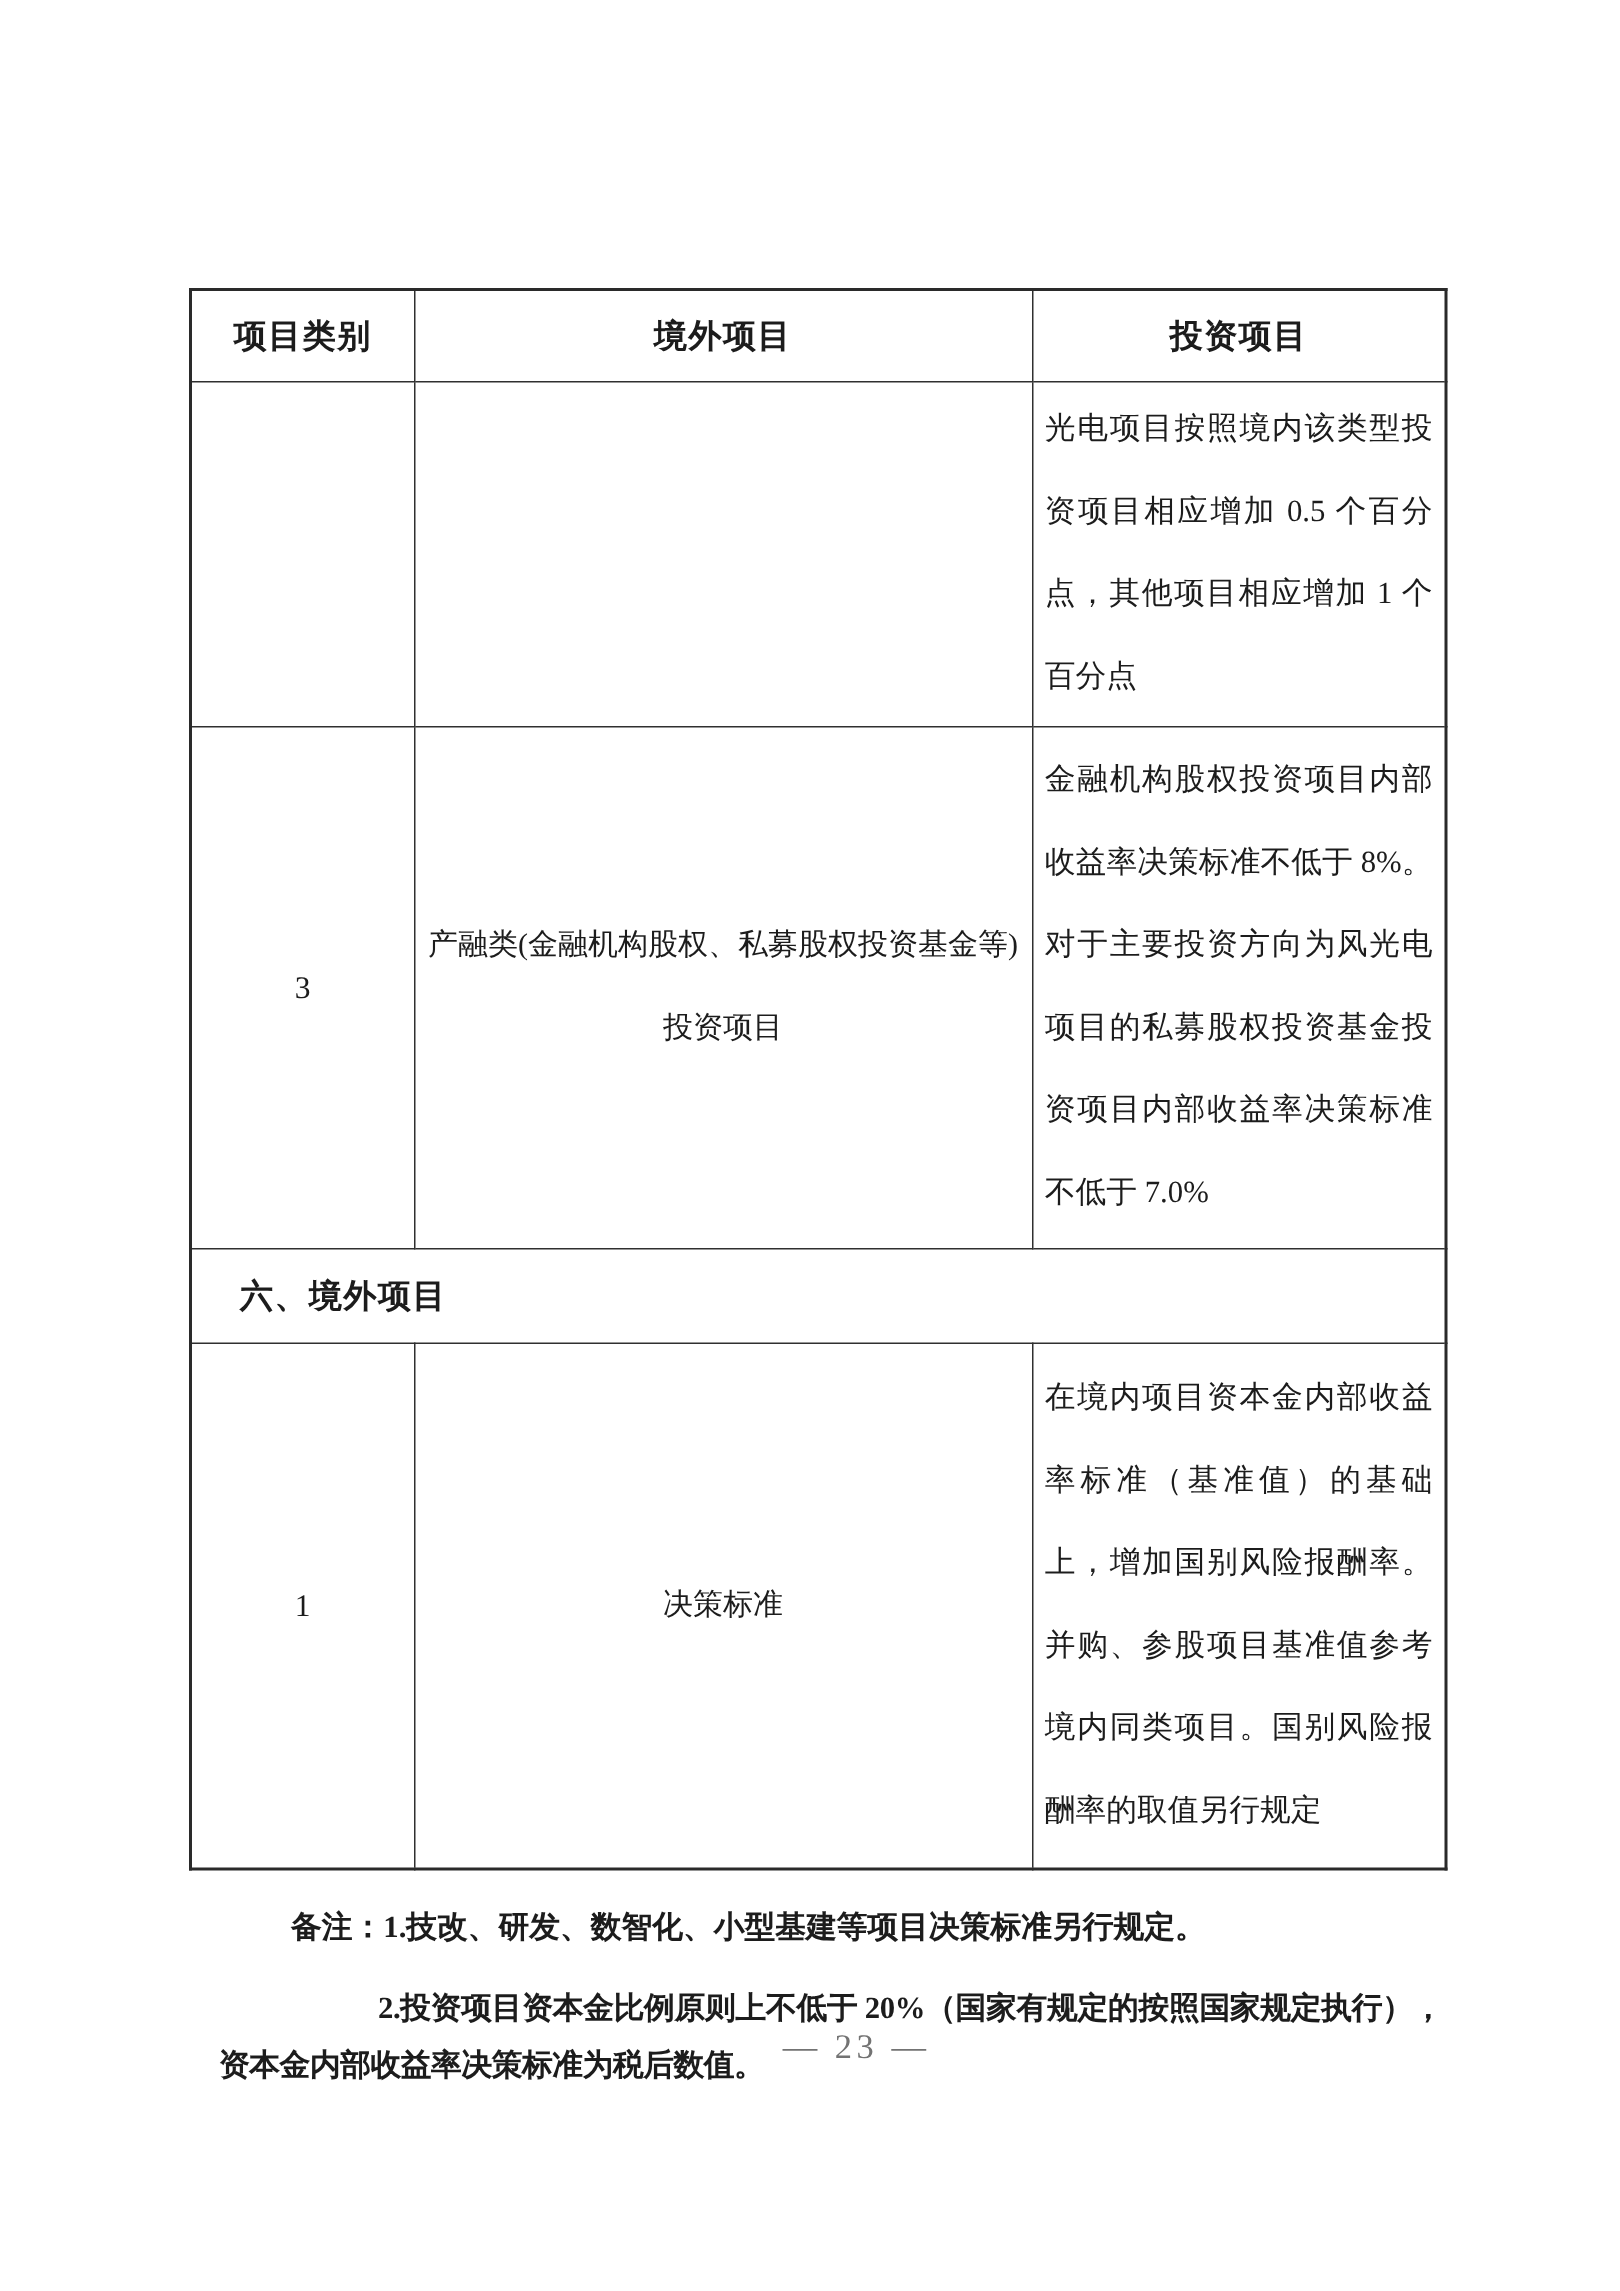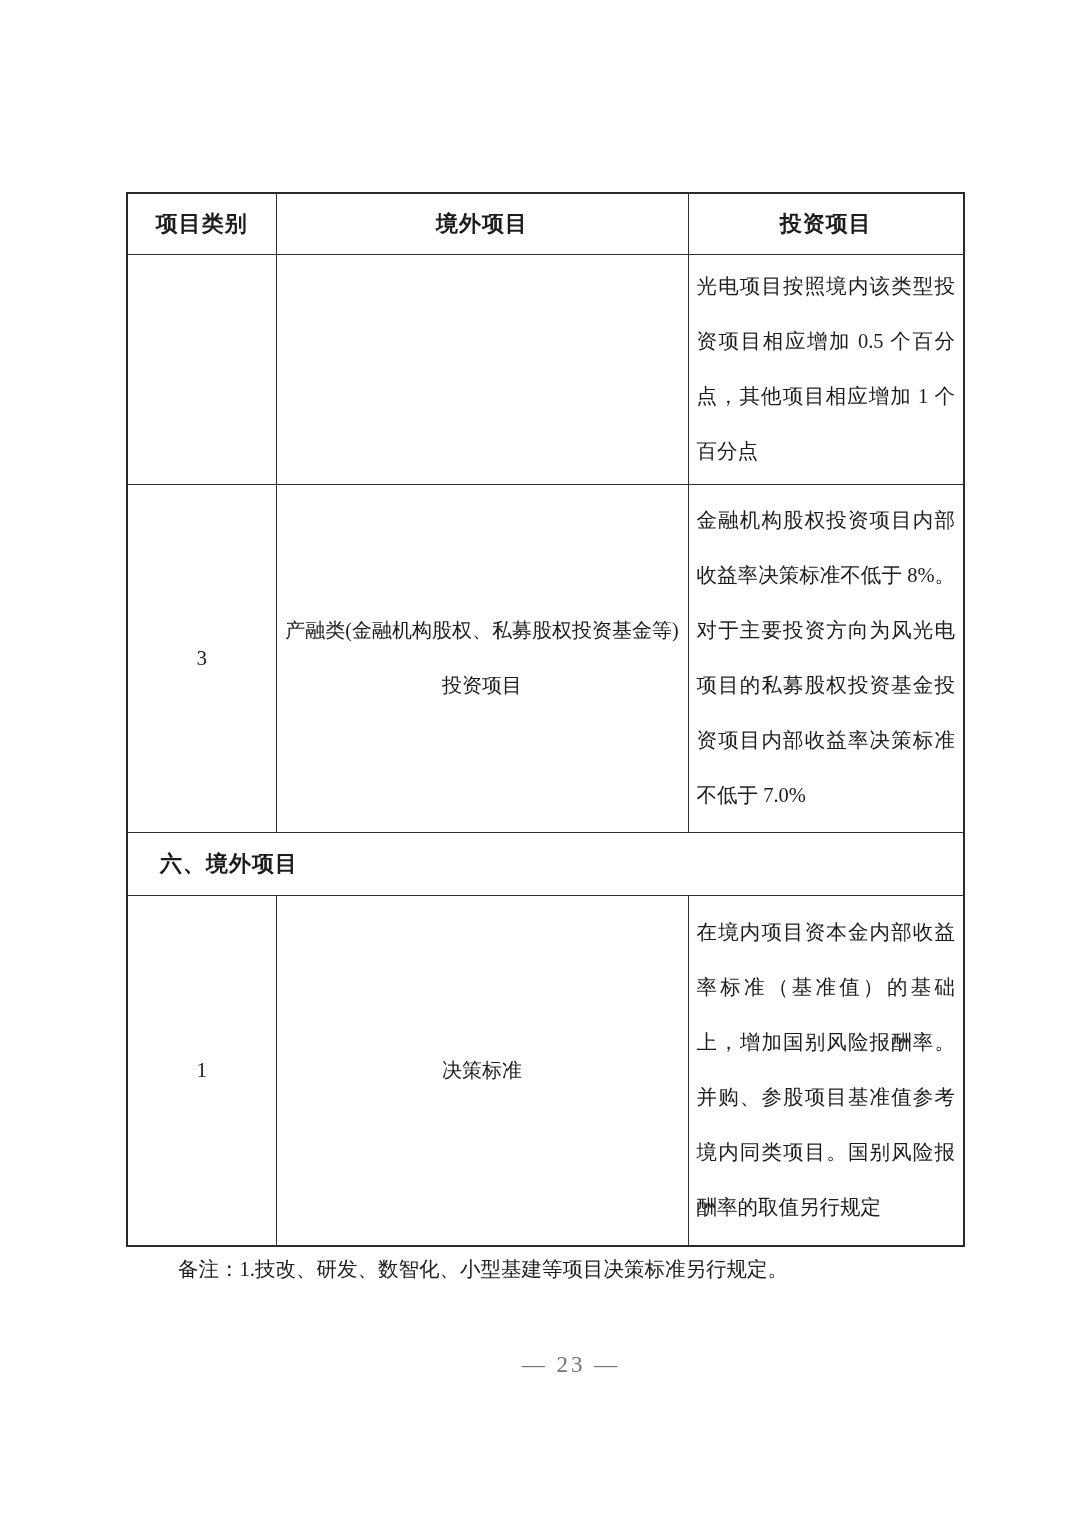--- a/index.html
+++ b/index.html
@@ -65,21 +65,21 @@
   }
   .notes {
     position: absolute;
     left: 130px;
     top: 1250px;
     width: 848px;
     font-size: 20.5px;
     line-height: 38px;
     text-align: justify;
   }
-  .notes p { margin: 0; }
+  .notes p { margin: 16px; font-weight: bold; }
   .note-first  { text-indent: 48px; }
   .note-second { text-indent: 106px; letter-spacing: -0.3px; }
   .page-number {
     position: absolute;
     left: 0;
     top: 1352px;
     width: 100%;
     text-align: center;
     font-size: 23px;
     letter-spacing: 3px;
@@ -122,17 +122,18 @@
       <tr class="row-overseas">
         <td class="cell-category">1</td>
         <td class="cell-type">决策标准</td>
         <td class="cell-standard">在境内项目资本金内部收益率标准（基准值）的基础上，增加国别风险报酬率。并购、参股项目基准值参考境内同类项目。国别风险报酬率的取值另行规定</td>
       </tr>
     </tbody>
   </table>
 
   <div class="notes">
     <p class="note-first"><span>备注：</span><span>1.技改、研发、数智化、小型基建等项目决策标准另行规定。</span></p>
+    <p class="note-second">2.投资项目资本金比例原则上不低于 20%（国家有规定的按照国家规定执行），资本金内部收益率决策标准为税后数值。</p>
   </div>
 
   <div class="page-number">— 23 —</div>
 
 </div>
 
 </body></html>

